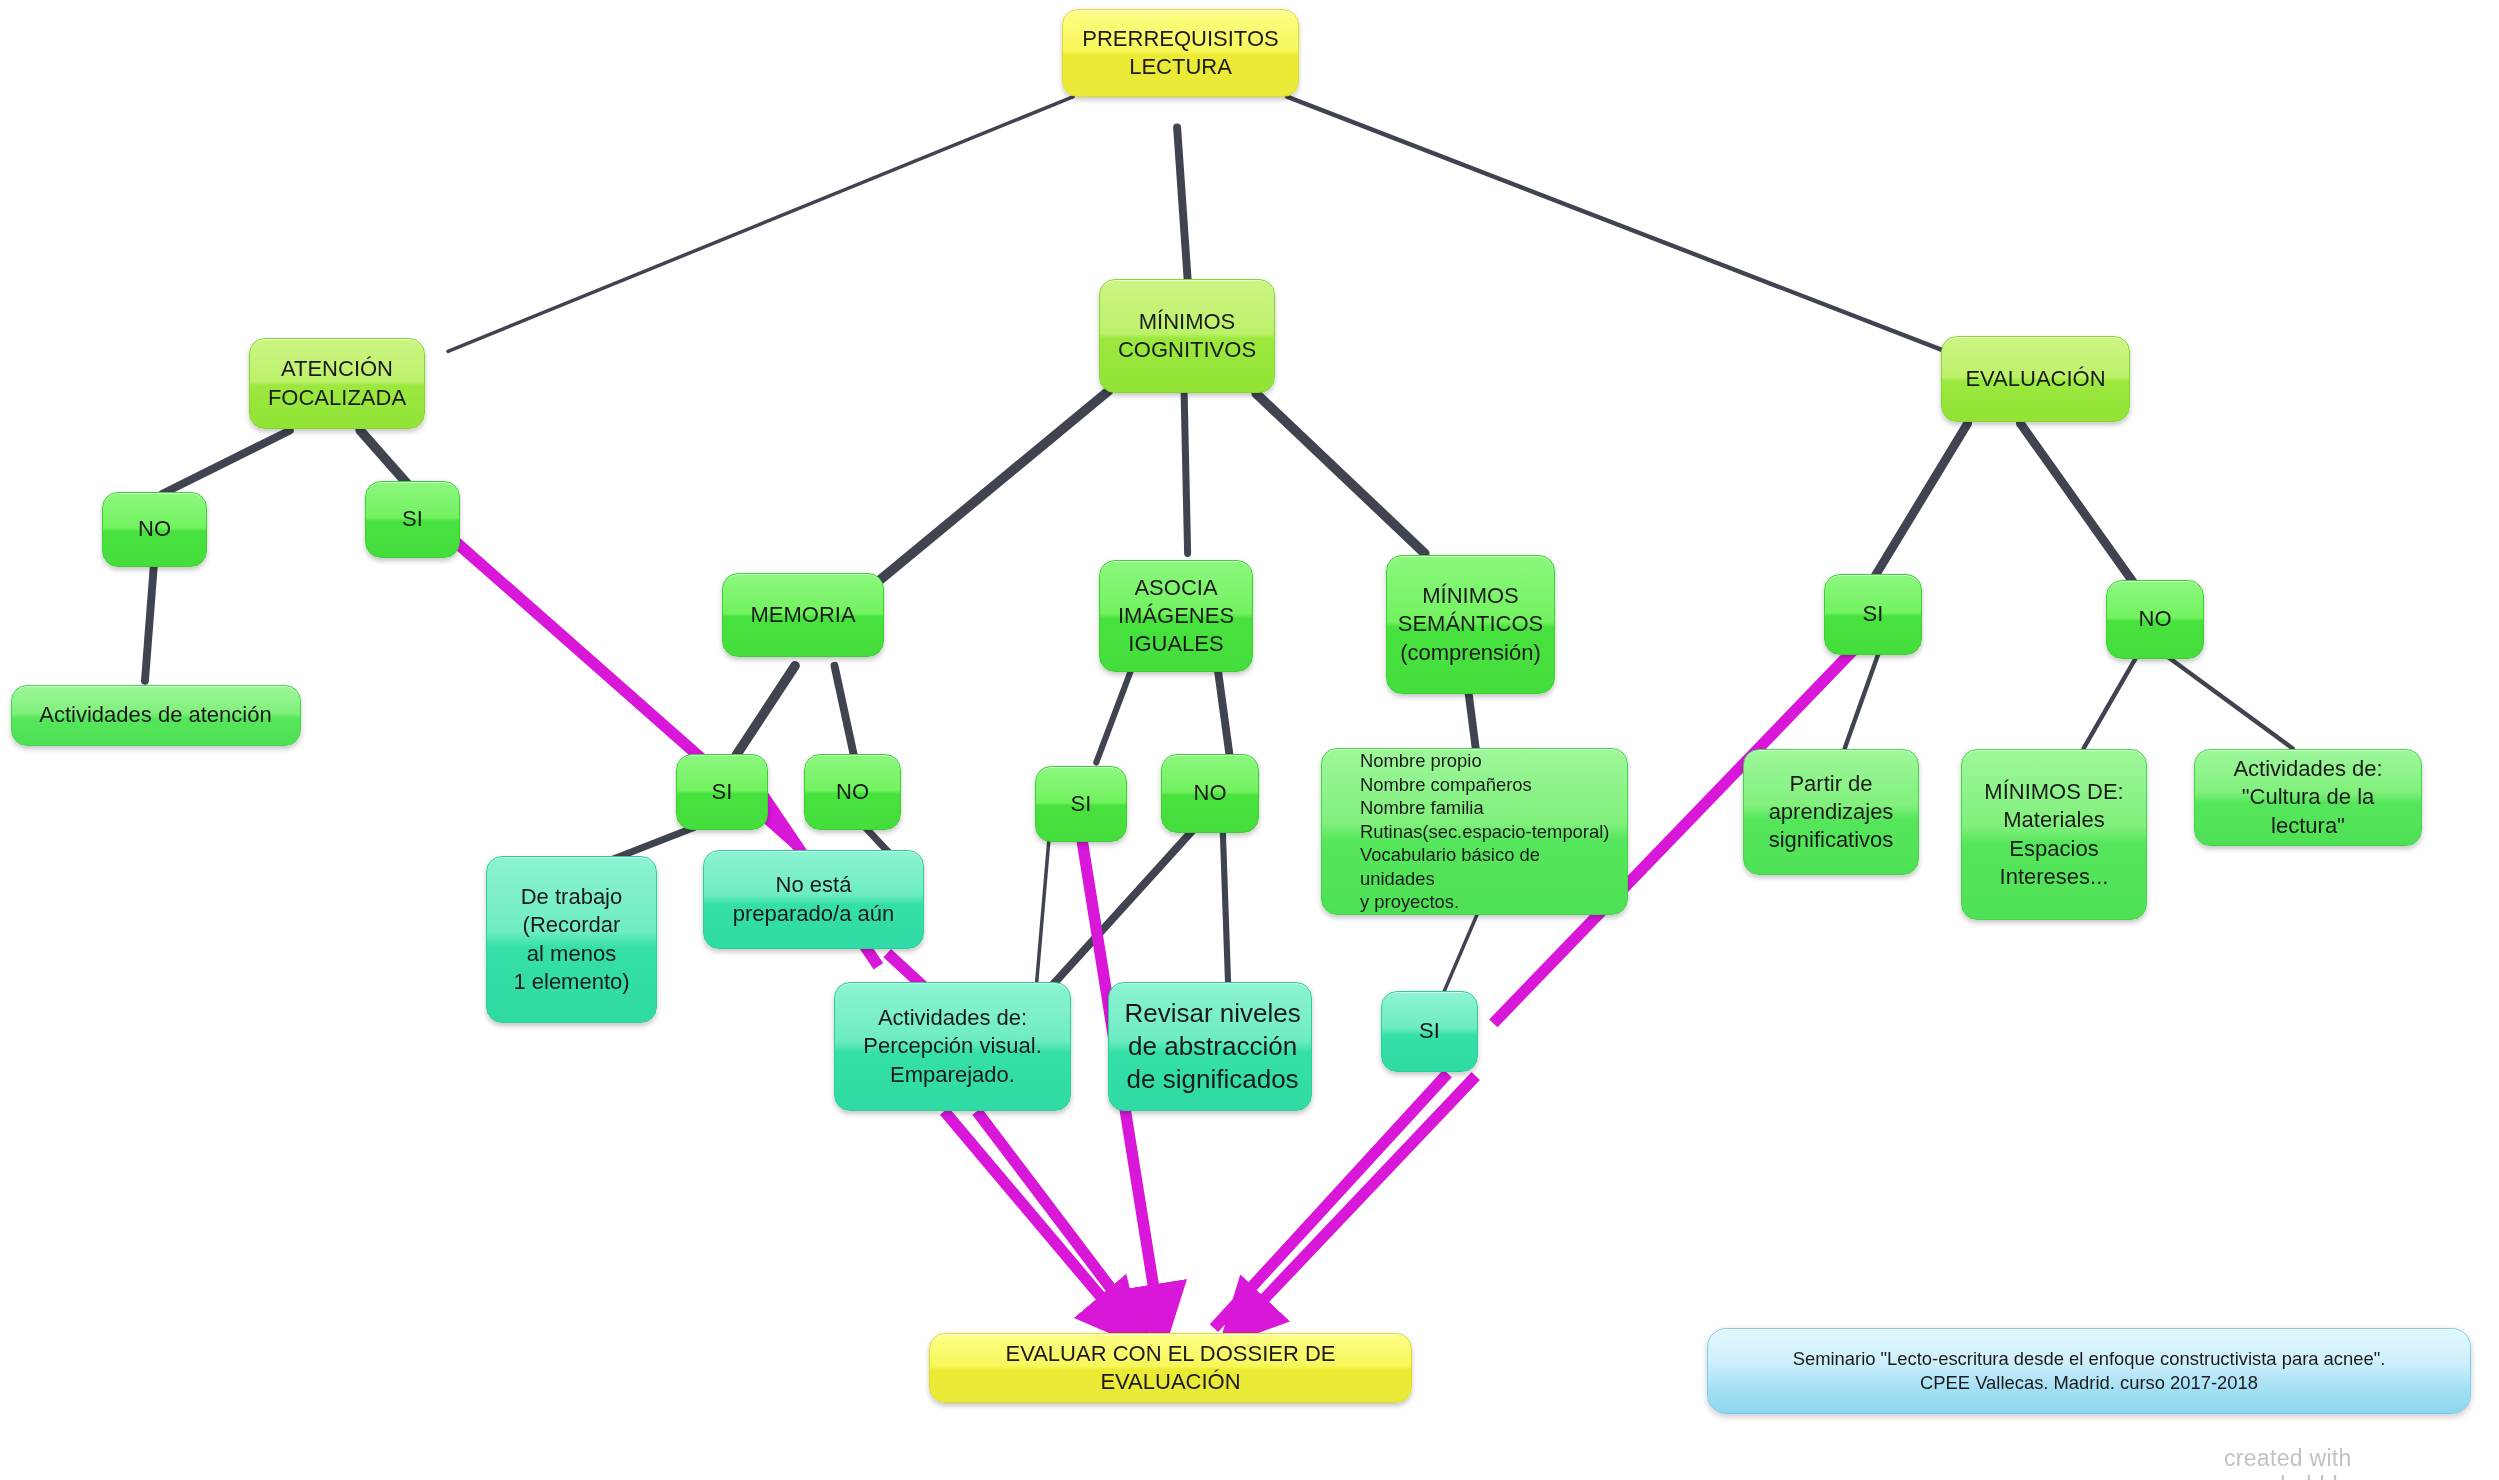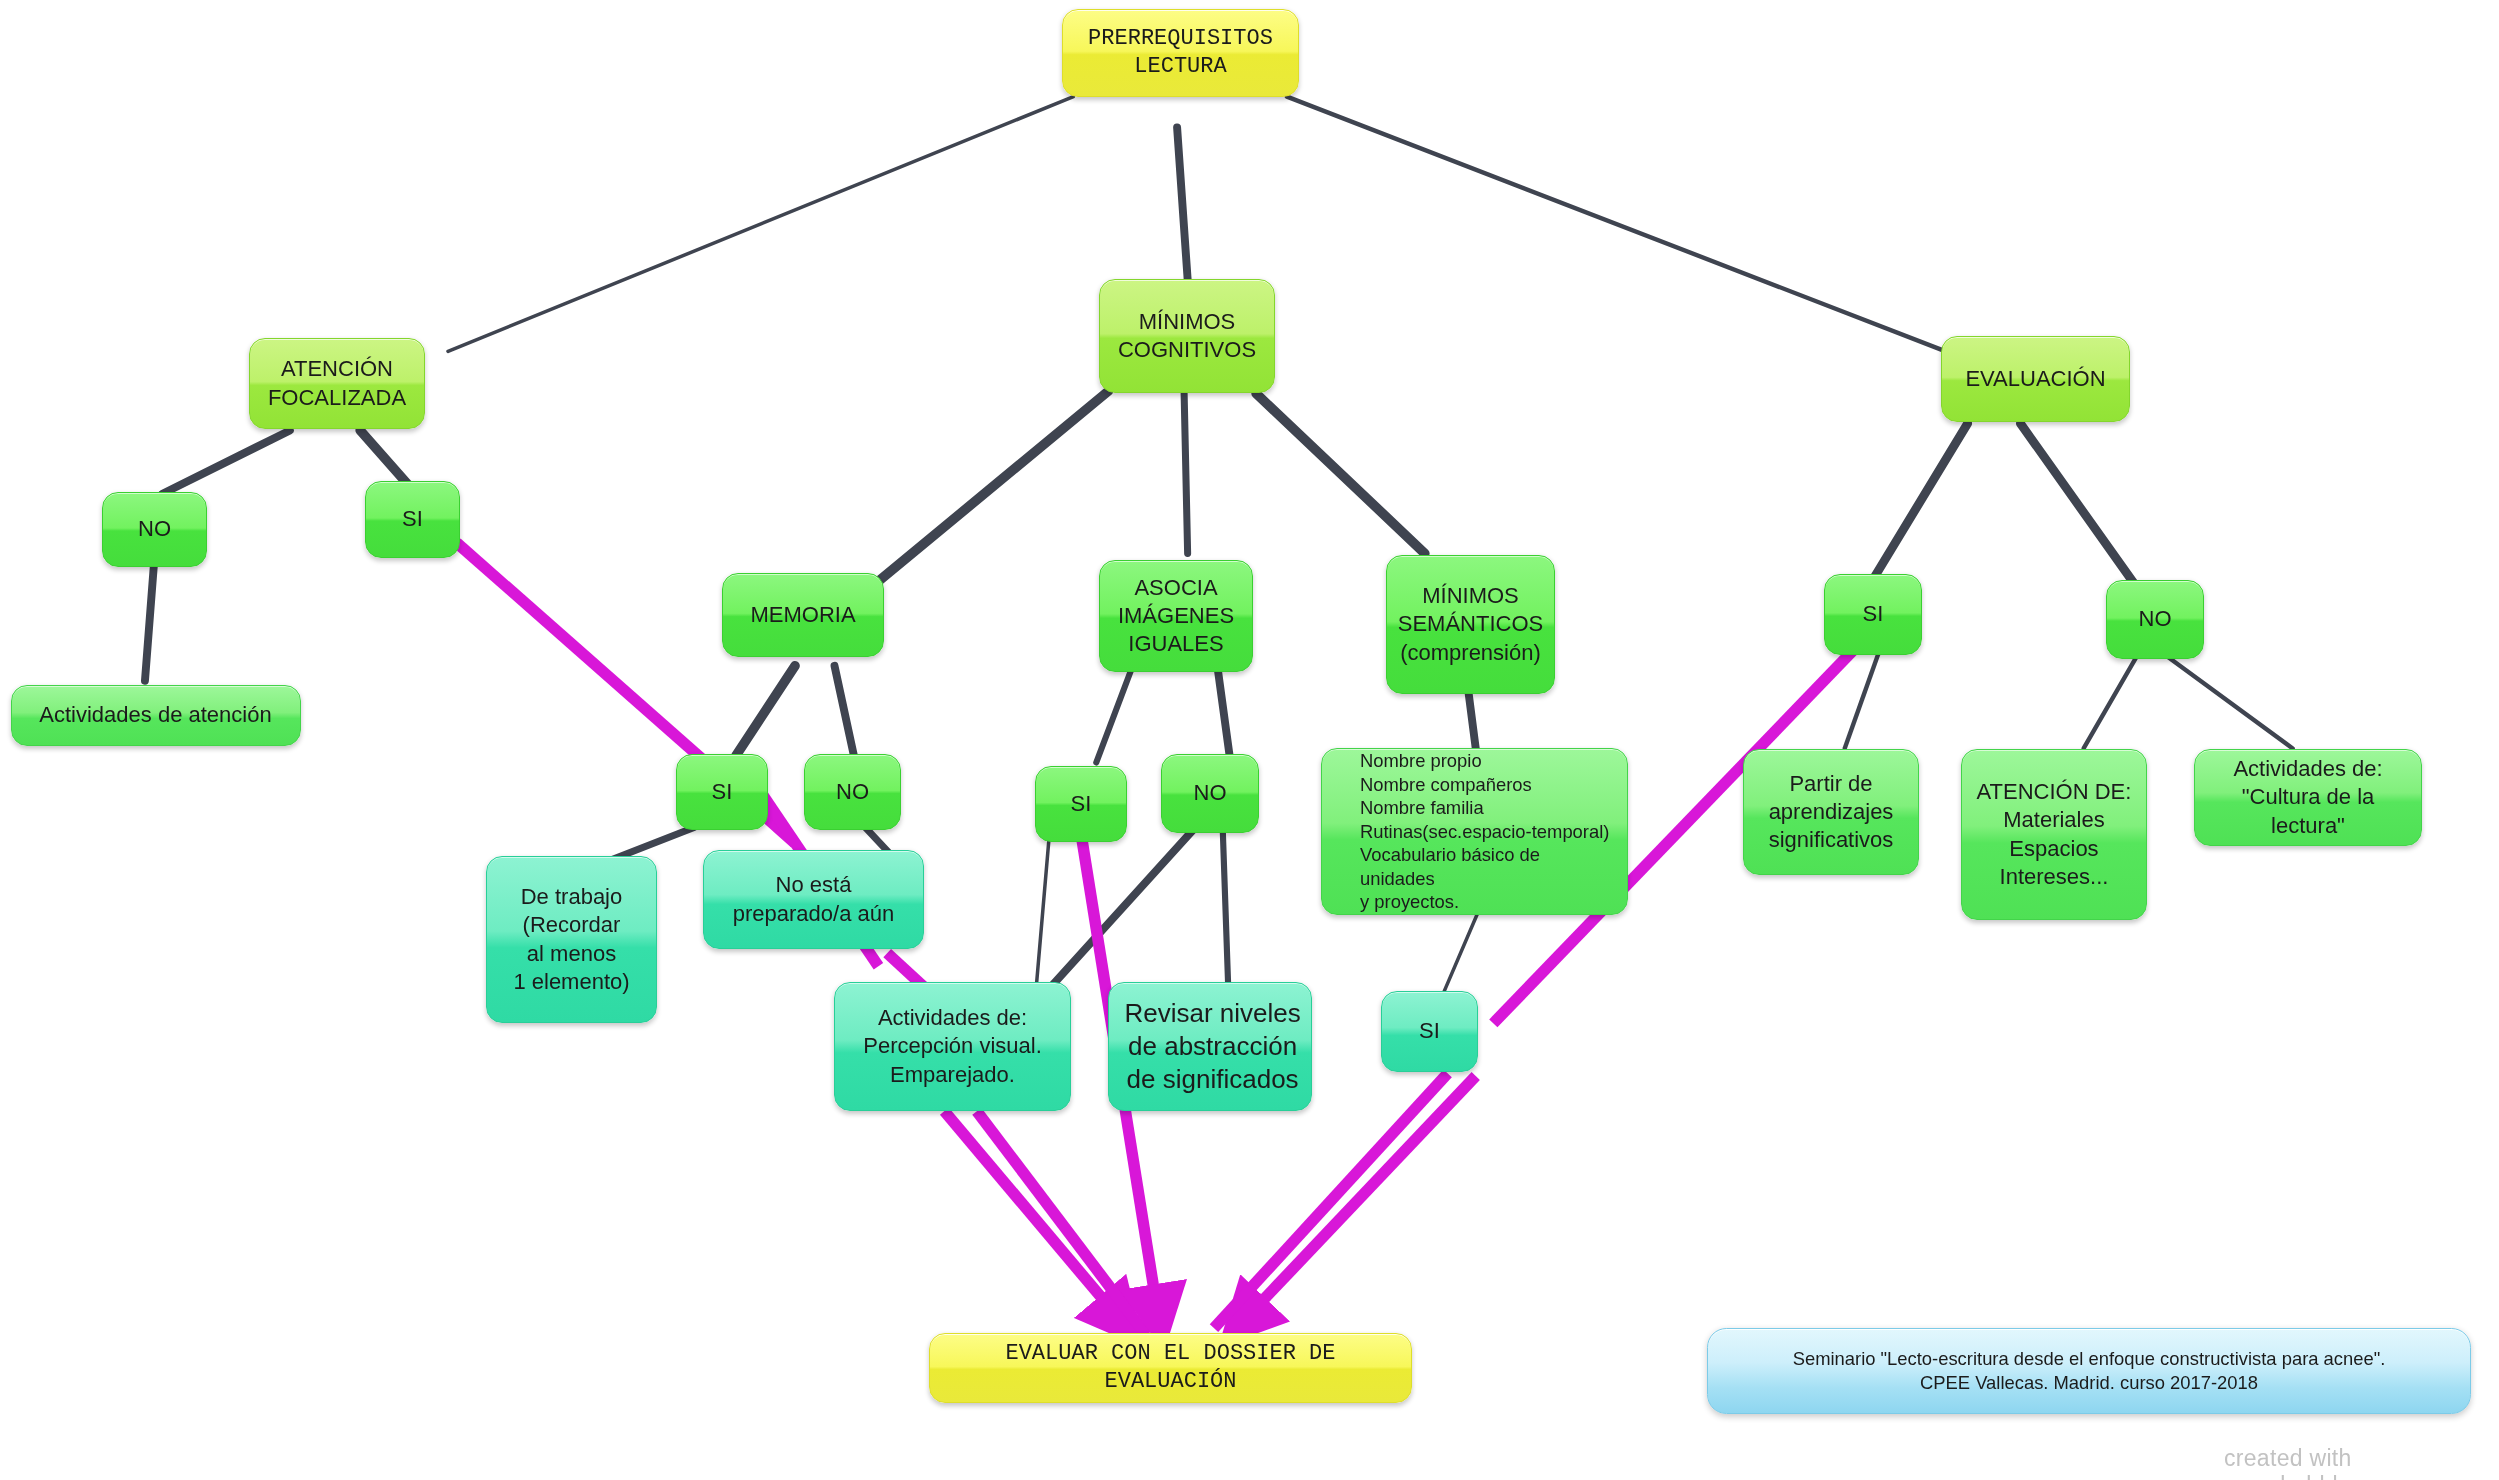--- a/index.html
+++ b/index.html
@@ -36,21 +36,20 @@
     line-height: 1.28;
     white-space: pre-line;
     padding: 5.3px 8.8px;
     z-index: 5;
   }
   
   .n-yellow {
     background: linear-gradient(180deg, #fdfd86 0%, #f7f75a 48%, #ebeb34 52%, #e9e93a 100%);
     border: 1.8px solid #dede2a;
     box-shadow: 0 2.6px 5.3px rgba(0,0,0,0.22), inset 0 0.9px 0 rgba(255,255,255,0.85);
-    font-family: Liberation Mono, monospace;
   }
   
   .n-green-lt {
     background: linear-gradient(180deg, #ccf584 0%, #bdf16a 48%, #9ce83f 52%, #92e336 100%);
     border: 1.8px solid #84d62c;
     box-shadow: 0 2.6px 5.3px rgba(0,0,0,0.22), inset 0 0.9px 0 rgba(255,255,255,0.7);
   }
   
   .n-green {
     background: linear-gradient(180deg, #8cf77f 0%, #72f25f 48%, #48e23e 52%, #45dd3c 100%);
@@ -211,21 +210,21 @@
 de significados</div>
 
   <div class="node n-green" style="left:1824px; top:574px; width:98px; height:81px; font-size:22px;">SI</div>
 
   <div class="node n-green" style="left:2106px; top:580px; width:98px; height:79px; font-size:22px;">NO</div>
 
   <div class="node n-green-pale" style="left:1743px; top:749px; width:176px; height:126px; font-size:22px;">Partir de
 aprendizajes
 significativos</div>
 
-  <div class="node n-green-pale" style="left:1961px; top:749px; width:186px; height:171px; font-size:22px;">ATENCIÓN DE:
+  <div class="node n-green-pale" style="left:1961px; top:749px; width:186px; height:171px; font-size:22px;">MÍNIMOS DE:
 Materiales
 Espacios
 Intereses...</div>
 
   <div class="node n-green-pale" style="left:2194px; top:749px; width:228px; height:97px; font-size:22px;">Actividades de:
 "Cultura de la lectura"</div>
 
   <div class="node n-yellow" style="left:929px; top:1333px; width:483px; height:70px; font-size:22px;">EVALUAR CON EL DOSSIER DE EVALUACIÓN</div>
 
   <div class="node n-blue" style="left:1707px; top:1328px; width:764px; height:86px; font-size:18.4px;">Seminario "Lecto-escritura desde el enfoque constructivista para acnee".

